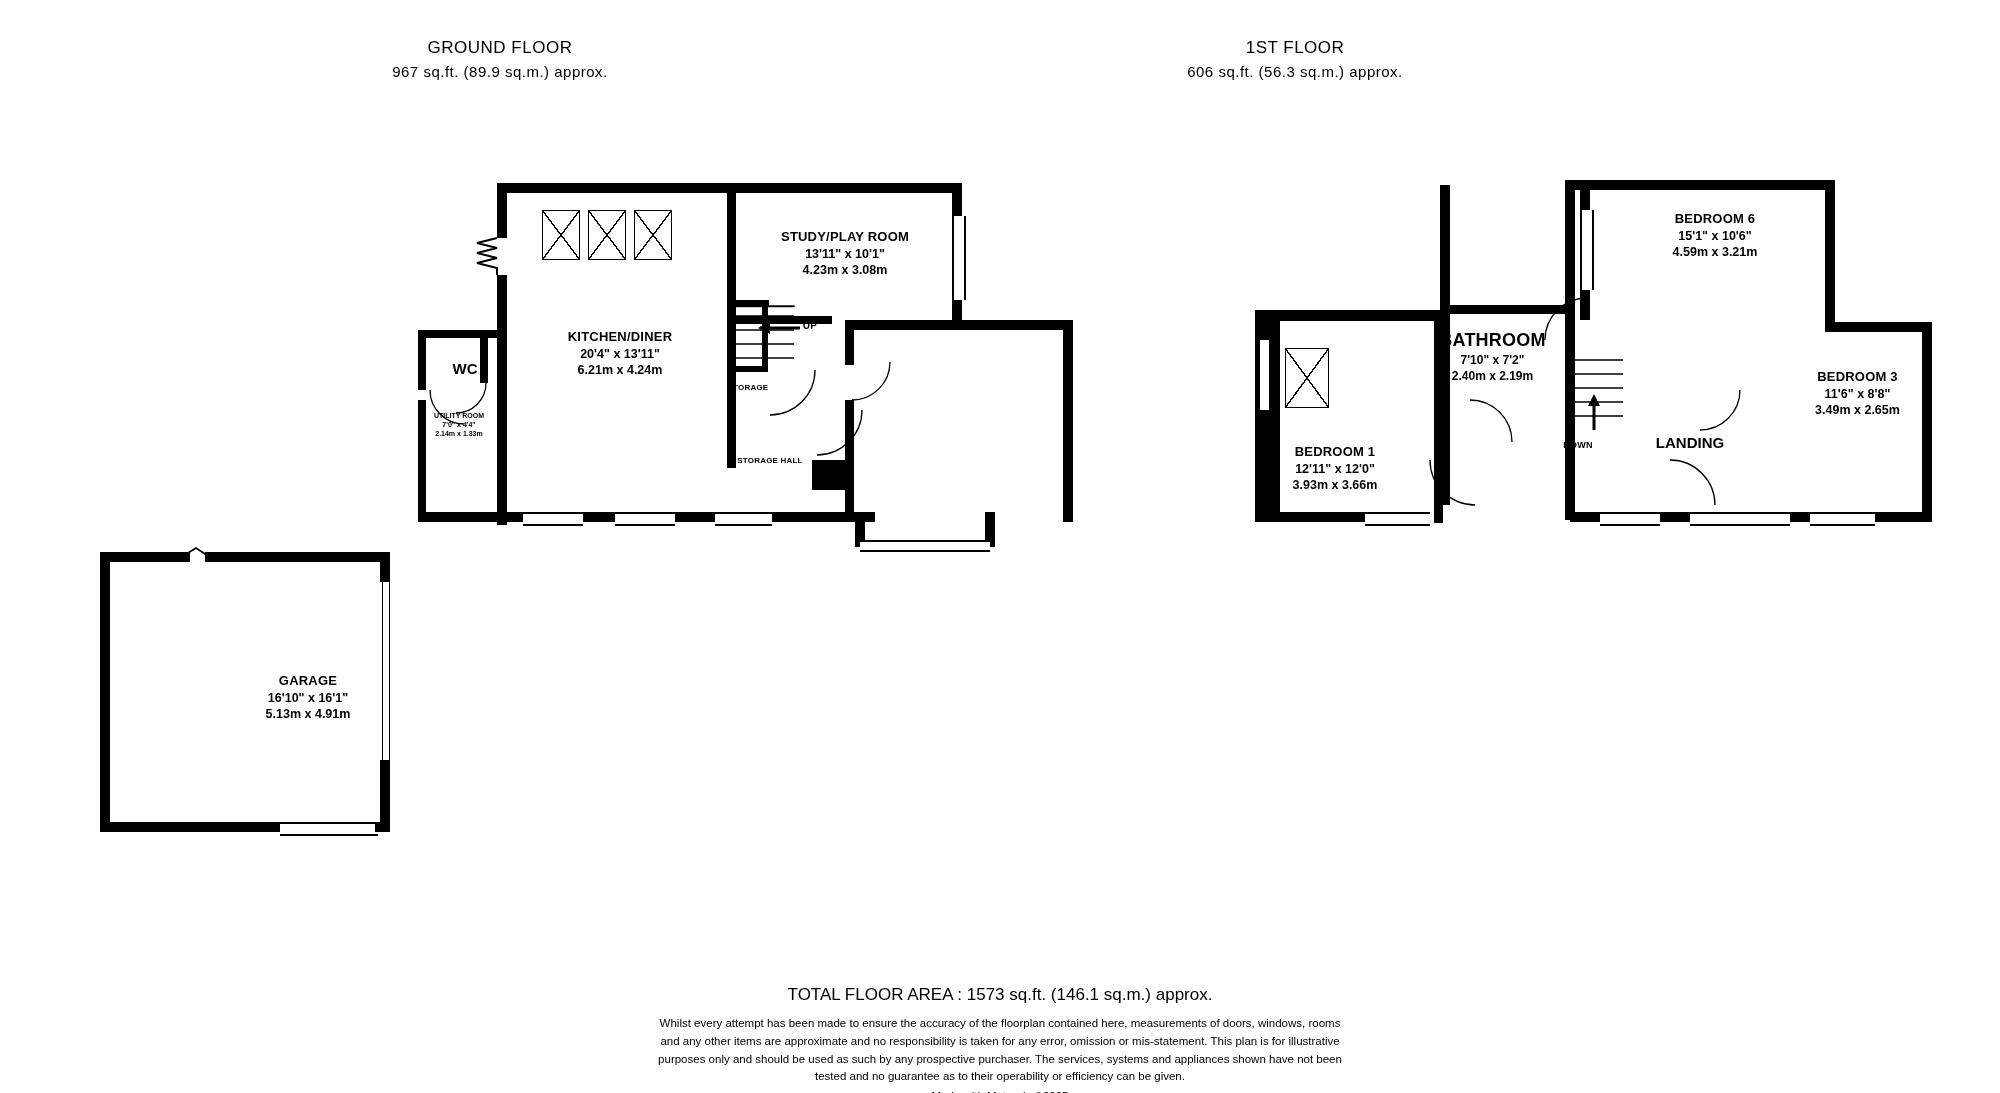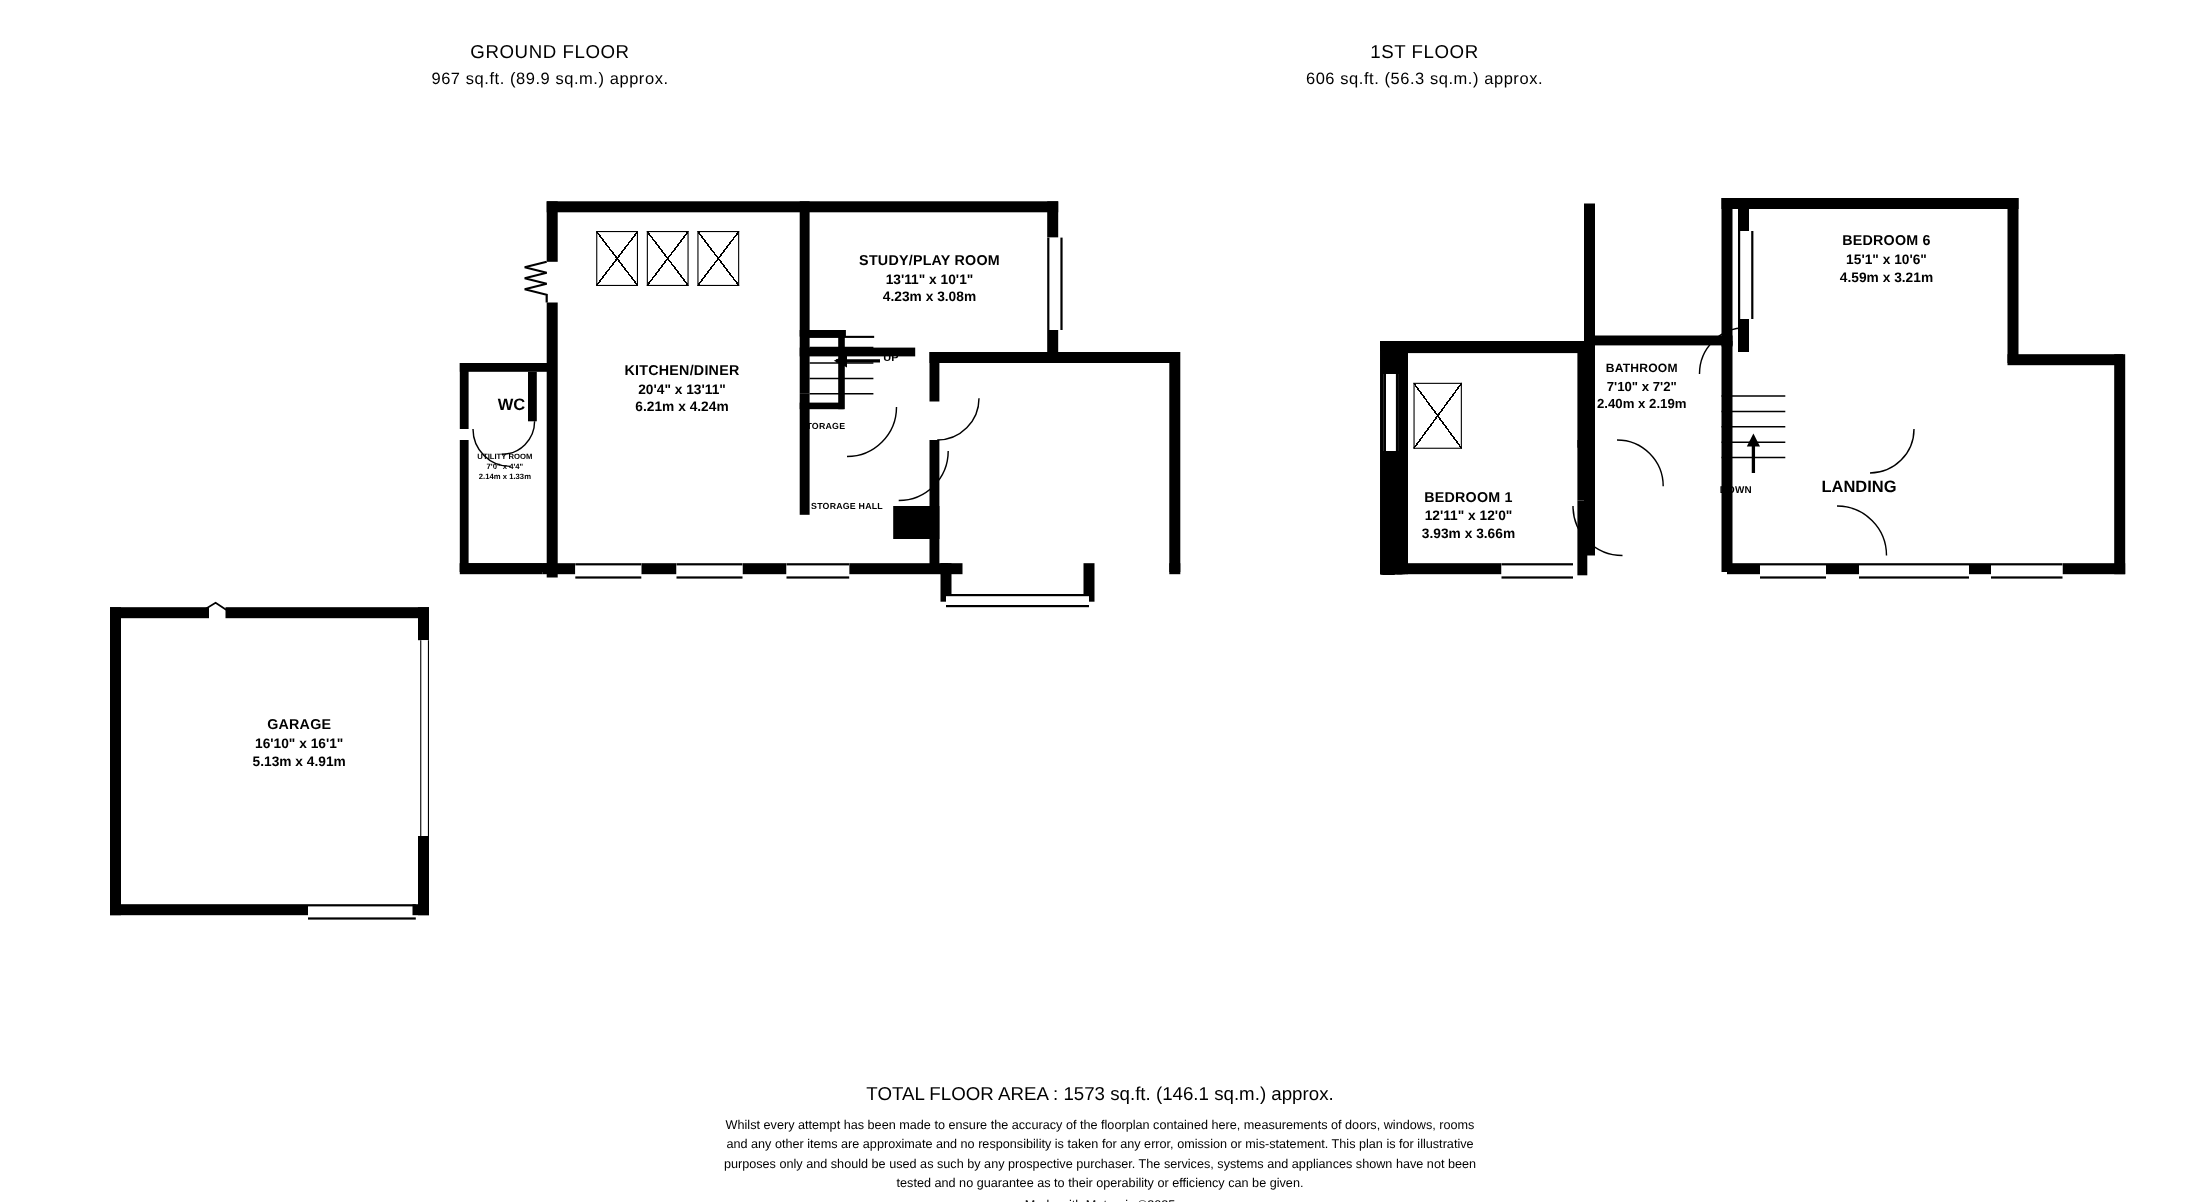--- a/index.html
+++ b/index.html
@@ -511,44 +511,49 @@
   <div class="winv" style="left:1258px;top:340px;width:9px;height:70px;"></div>
   <div class="hatch" style="left:1285px;top:348px;width:42px;height:58px;"></div>
 
   <div class="wall" style="left:1258px;top:310px;width:185px;height:10px;"></div>
 
   <div class="room" style="left:1600px;top:210px;width:230px;">
     <div class="nm">BEDROOM 6</div>
     <div class="d1">15'1"  x 10'6"</div>
     <div class="d2">4.59m  x 3.21m</div>
   </div>
+  <div class="room" style="left:1770px;top:368px;width:175px;">
+    <div class="nm">BEDROOM 3</div>
+    <div class="d1">11'6"  x 8'8"</div>
+    <div class="d2">3.49m  x 2.65m</div>
+  </div>
   <div class="room" style="left:1240px;top:443px;width:190px;">
     <div class="nm">BEDROOM 1</div>
     <div class="d1">12'11"  x 12'0"</div>
     <div class="d2">3.93m  x 3.66m</div>
   </div>
   <div class="room" style="left:1400px;top:328px;width:185px;">
-    <div class="nm" style="font-size:11px;">BATHROOM</div>
+    <div class="nm" style="font-size:18px;">BATHROOM</div>
     <div class="d1" style="font-size:12px;">7'10"  x 7'2"</div>
     <div class="d2" style="font-size:12px;">2.40m  x 2.19m</div>
   </div>
   <div class="big" style="position:absolute;left:1610px;top:434px;width:160px;text-align:center;">LANDING</div>
   <div class="lbl" style="left:1552px;top:440px;width:52px;font-size:9px;">DOWN</div>
 
   <div class="wall" style="left:100px;top:552px;width:10px;height:280px;"></div>
   <div class="wall" style="left:100px;top:552px;width:90px;height:10px;"></div>
   <div class="wall" style="left:205px;top:552px;width:185px;height:10px;"></div>
   <div class="wall" style="left:380px;top:552px;width:10px;height:30px;"></div>
   <div class="wall" style="left:380px;top:760px;width:10px;height:72px;"></div>
   <div class="winv" style="left:382px;top:582px;width:6px;height:178px;background:#fff;border-left:1.5px solid #000;border-right:1.5px solid #000;"></div>
   <div class="wall" style="left:100px;top:822px;width:180px;height:10px;"></div>
   <div class="win" style="left:280px;top:822px;width:98px;height:10px;"></div>
   <div class="wall" style="left:375px;top:822px;width:15px;height:10px;"></div>
 
-  <div class="room" style="left:100px;top:650px;width:344px;">
+  <div class="room" style="left:100px;top:672px;width:344px;padding-left:36px;">
     <div class="nm">GARAGE</div>
     <div class="d1">16'10"  x 16'1"</div>
     <div class="d2">5.13m  x 4.91m</div>
   </div>
 
   <div class="footer" style="top:985px;">
     <div class="total">TOTAL FLOOR AREA : 1573 sq.ft. (146.1 sq.m.) approx.</div>
     <div class="disc" style="width:700px;margin:10px auto 0;">Whilst every attempt has been made to ensure the accuracy of the floorplan contained here, measurements of doors, windows, rooms and any other items are approximate and no responsibility is taken for any error, omission or mis-statement. This plan is for illustrative purposes only and should be used as such by any prospective purchaser. The services, systems and appliances shown have not been tested and no guarantee as to their operability or efficiency can be given.</div>
     <div class="made">Made with Metropix ©2025</div>
   </div>

